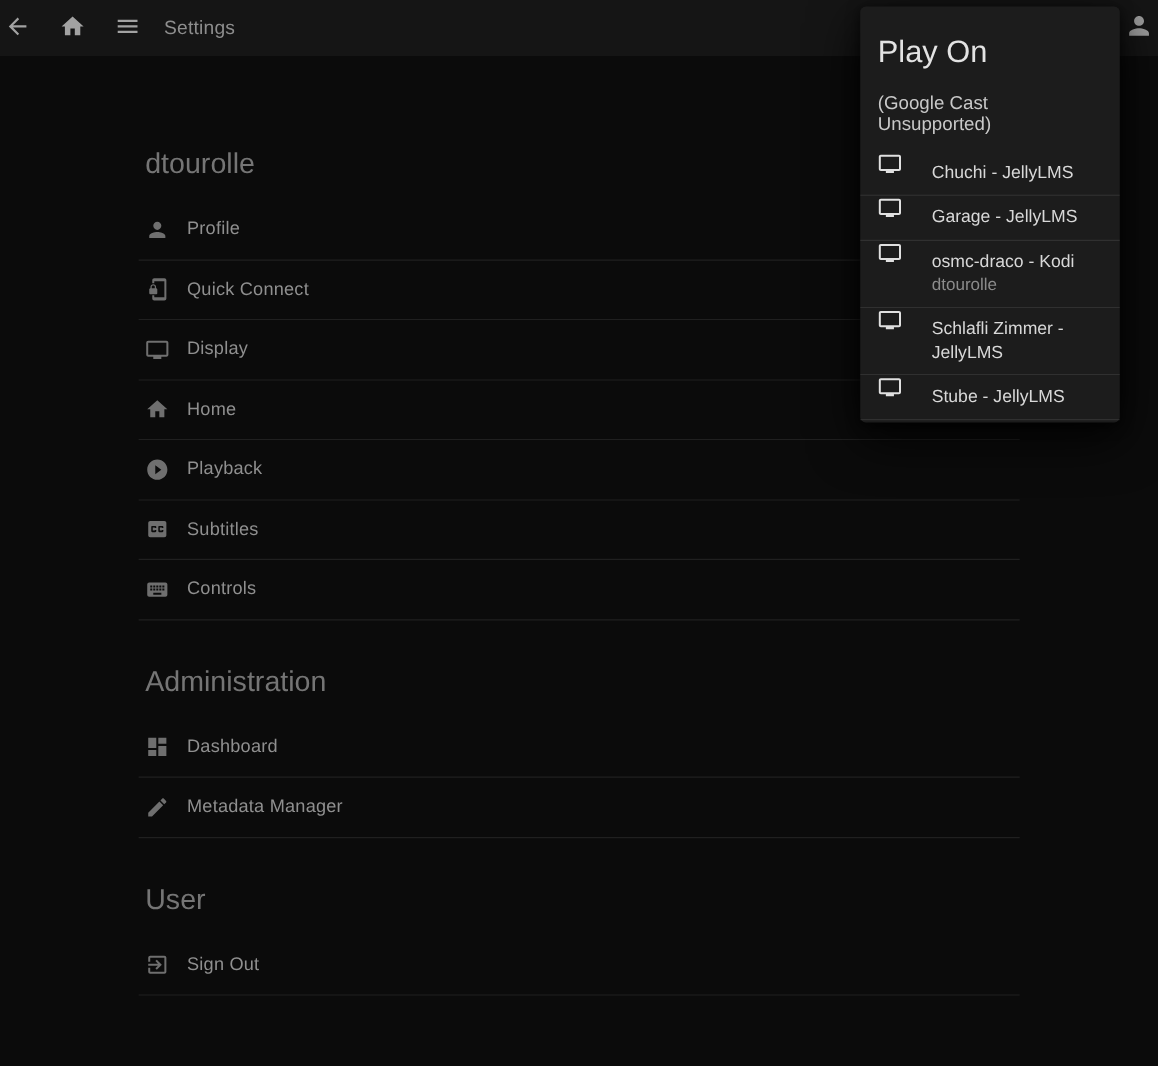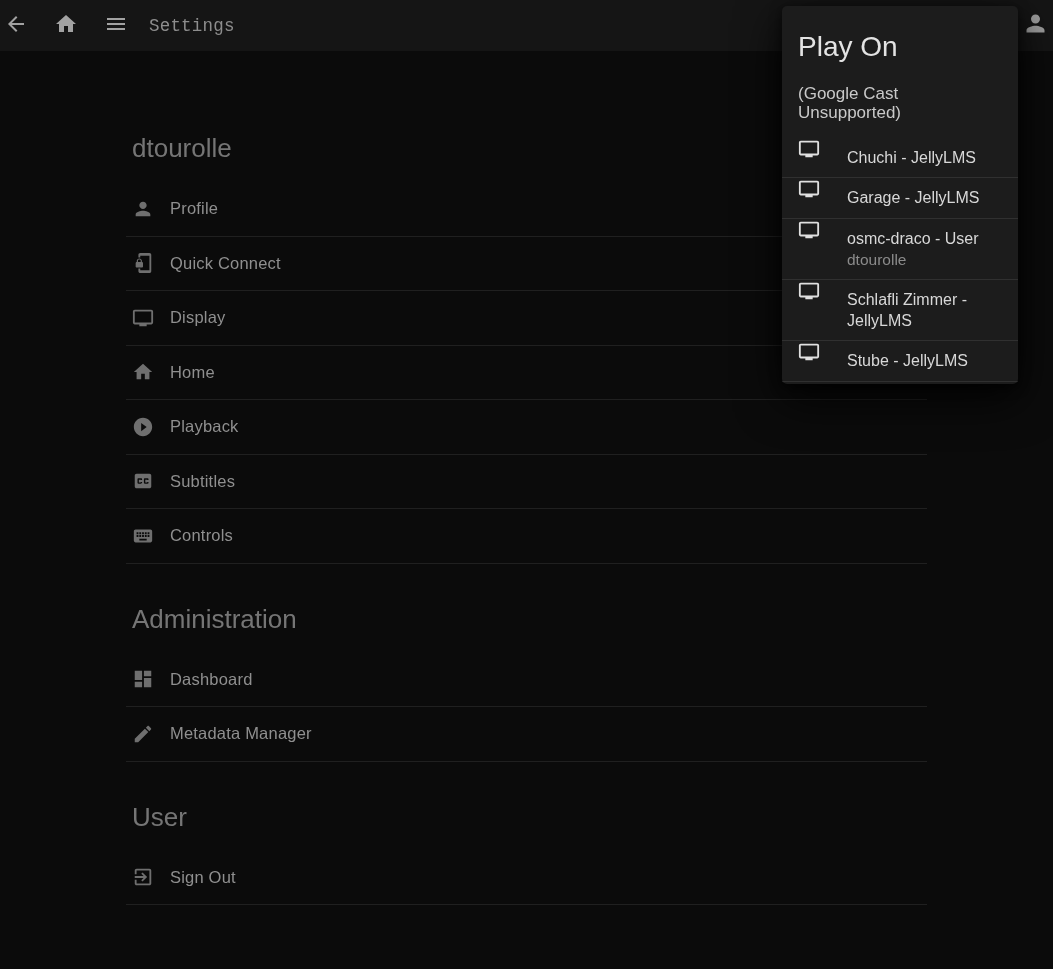--- a/index.html
+++ b/index.html
@@ -24,21 +24,21 @@
     display:flex; align-items:center; justify-content:center;
     color:#a2a2a2; cursor:pointer; background:none; border:none;
     flex:0 0 auto;
   }
   .hbtn svg { width:24px; height:24px; }
   .hbtn.back { margin-left:0; }
   .hbtn.homeb { margin-left:18px; }
   .hbtn.menub { margin-left:18px; }
   .appbar-title {
     margin-left:17px;
-    color:#8d8d8d; font-size:17.5px; letter-spacing:.2px;font-family:Liberation Mono, monospace;
+    color:#8d8d8d; font-size:17.5px; letter-spacing:.2px;
   }
   .hbtn.avatar {
     position:absolute; right:2px; top:0;
     color:#9d9d9d;
   }
   .hbtn.avatar svg { width:27px; height:27px; }
 
   
   .page {
     position:absolute; top:51px; left:0; width:1053px; height:918px;
@@ -252,21 +252,21 @@
           <div class="device-name">Garage - JellyLMS</div>
         </span>
       </div>
       <div class="device-row">
         <span class="di">
           <svg viewBox="0 0 24 24" fill="currentColor">
             <path d="M21 3H3c-1.1 0-2 .9-2 2v12c0 1.1.9 2 2 2h5v2h8v-2h5c1.1 0 2-.9 2-2V5c0-1.1-.9-2-2-2zm0 14H3V5h18v12z"></path>
           </svg>
         </span>
         <span class="device-text">
-          <div class="device-name">osmc-draco - User</div>
+          <div class="device-name">osmc-draco - Kodi</div>
           <div class="device-user">dtourolle</div>
         </span>
       </div>
       <div class="device-row">
         <span class="di">
           <svg viewBox="0 0 24 24" fill="currentColor">
             <path d="M21 3H3c-1.1 0-2 .9-2 2v12c0 1.1.9 2 2 2h5v2h8v-2h5c1.1 0 2-.9 2-2V5c0-1.1-.9-2-2-2zm0 14H3V5h18v12z"></path>
           </svg>
         </span>
         <span class="device-text">

